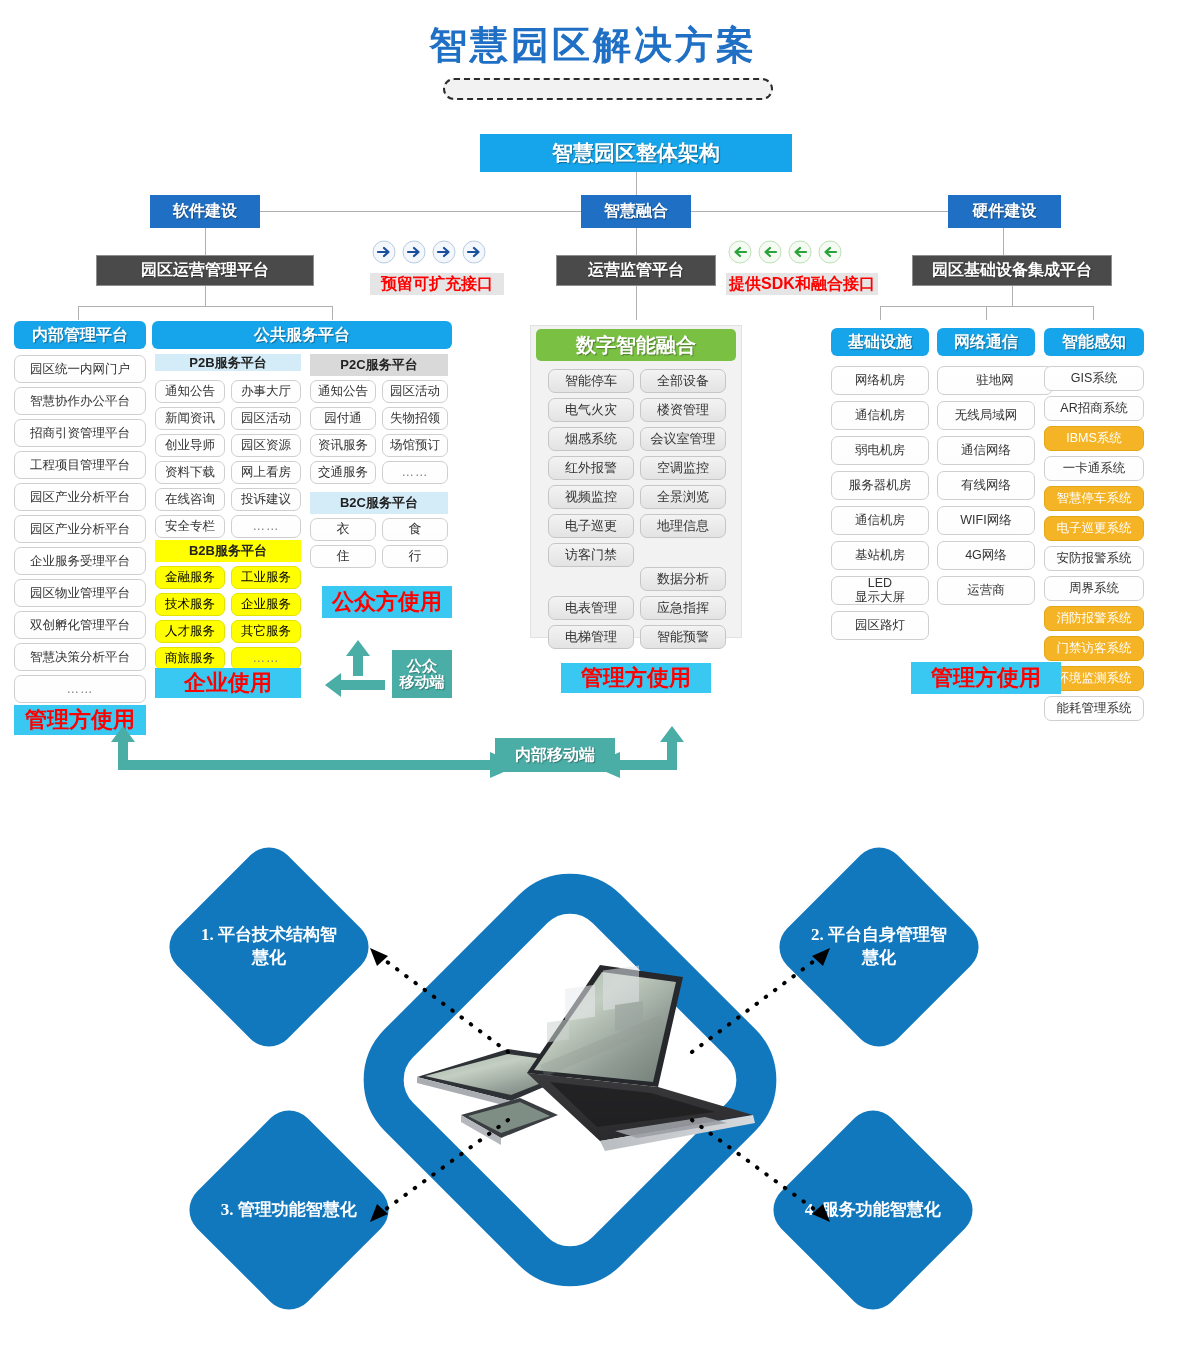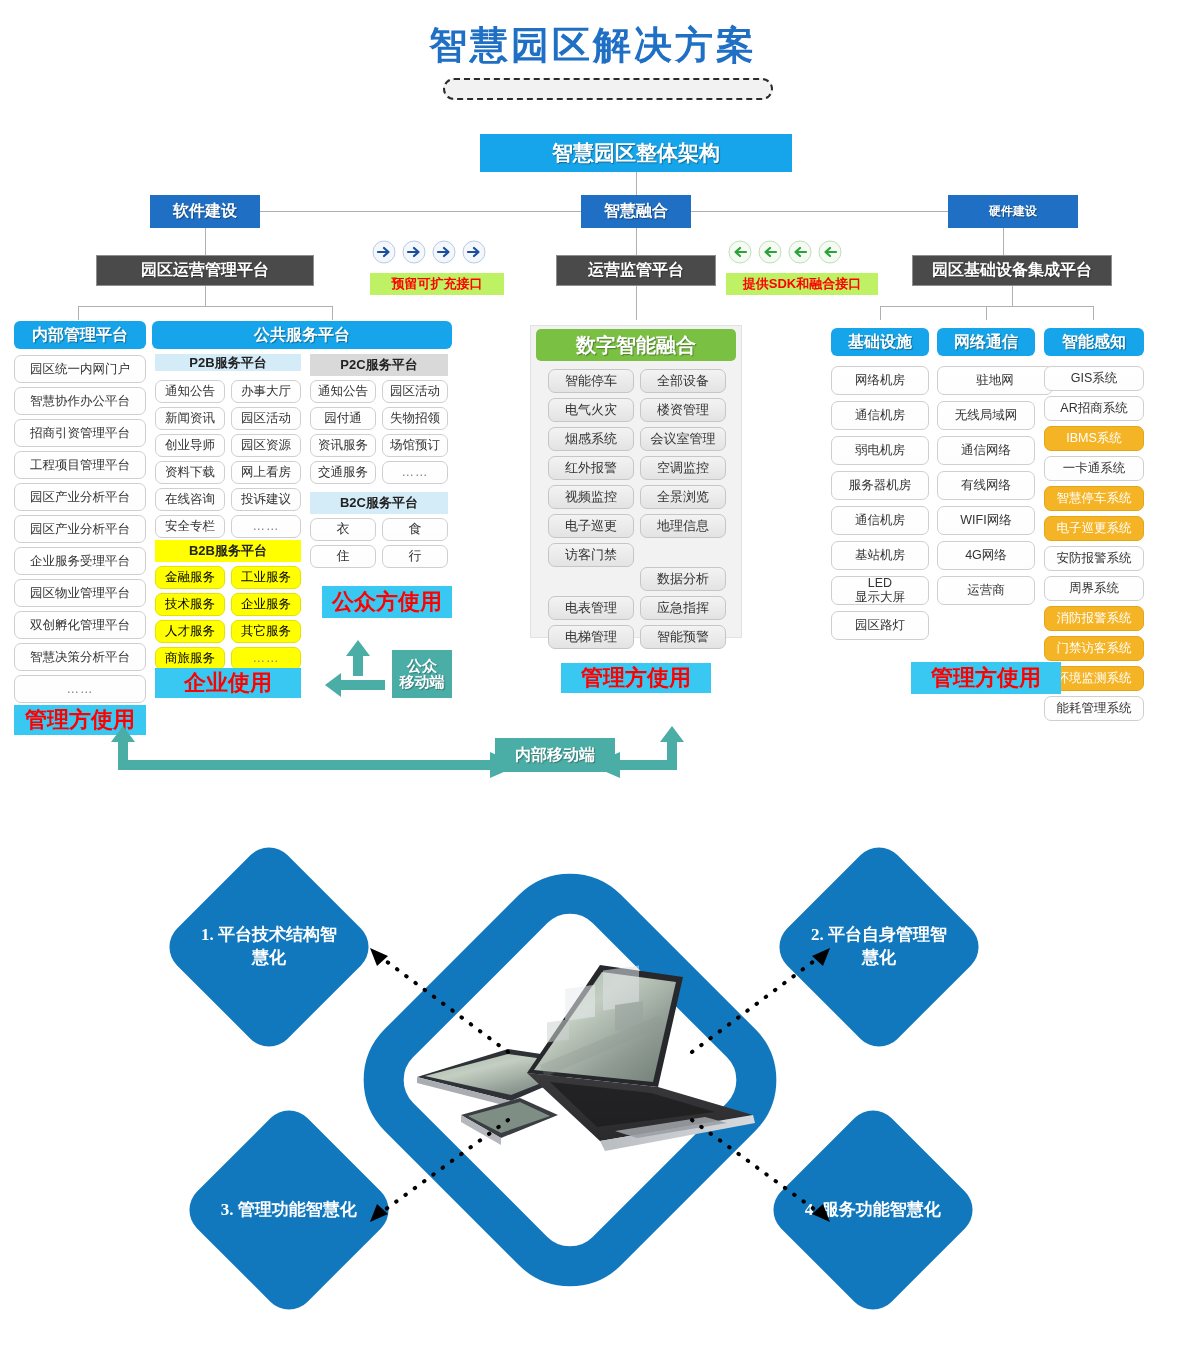--- a/index.html
+++ b/index.html
@@ -72,21 +72,21 @@
   
   .tealbox {
     background:#4aada6; color:#fff; font-weight:bold;
     display:flex; align-items:center; justify-content:center;
     text-align:center; line-height:1.1; font-size:15px;
     text-shadow:1px 1px 1px rgba(0,0,0,.3);
   }
 
   
   .ifnote {
-    background:#bef264; color:#ff0000; font-size:13px; font-weight:bold;
+    background:#e5e5e5; color:#ff0000; font-size:16px; font-weight:bold;
     display:flex; align-items:center; justify-content:center;
   }
   .arrowrow { display:flex; gap:6px; align-items:center; }
   .circ-arrow { width:24px; height:24px; }
 
   
   .diamond {
     background:#1278be; border-radius:26px;
     transform:rotate(45deg);
     display:flex; align-items:center; justify-content:center;
@@ -106,21 +106,21 @@
 <div class="abs" id="title-underline"></div>
 
 <div class="abs bar bar-cyan" style="left:480px;top:134px;width:312px;height:38px;font-size:21px;border-radius:0;">智慧园区整体架构</div>
 
 <div class="abs ln lnv" style="left:636px;top:172px;height:26px;"></div>
 
 <div class="abs ln lnh" style="left:205px;top:211px;width:798px;"></div>
 
 <div class="abs bar bar-royal" style="left:150px;top:195px;width:110px;height:33px;font-size:16px;">软件建设</div>
 <div class="abs bar bar-royal" style="left:581px;top:195px;width:110px;height:33px;font-size:16px;">智慧融合</div>
-<div class="abs bar bar-royal" style="left:948px;top:195px;width:130px;height:33px;font-size:12px;">硬件建设</div>
+<div class="abs bar bar-royal" style="left:948px;top:195px;width:113px;height:33px;font-size:16px;">硬件建设</div>
 
 <div class="abs ln lnv" style="left:205px;top:228px;height:27px;"></div>
 <div class="abs ln lnv" style="left:636px;top:228px;height:27px;"></div>
 <div class="abs ln lnv" style="left:1003px;top:228px;height:27px;"></div>
 
 <div class="abs bar bar-grey" style="left:96px;top:255px;width:218px;height:31px;font-size:16px;">园区运营管理平台</div>
 <div class="abs bar bar-grey" style="left:556px;top:255px;width:160px;height:31px;font-size:16px;">运营监管平台</div>
 <div class="abs bar bar-grey" style="left:912px;top:255px;width:200px;height:31px;font-size:16px;">园区基础设备集成平台</div>
 
 <div class="abs arrowrow" style="left:372px;top:240px;">

